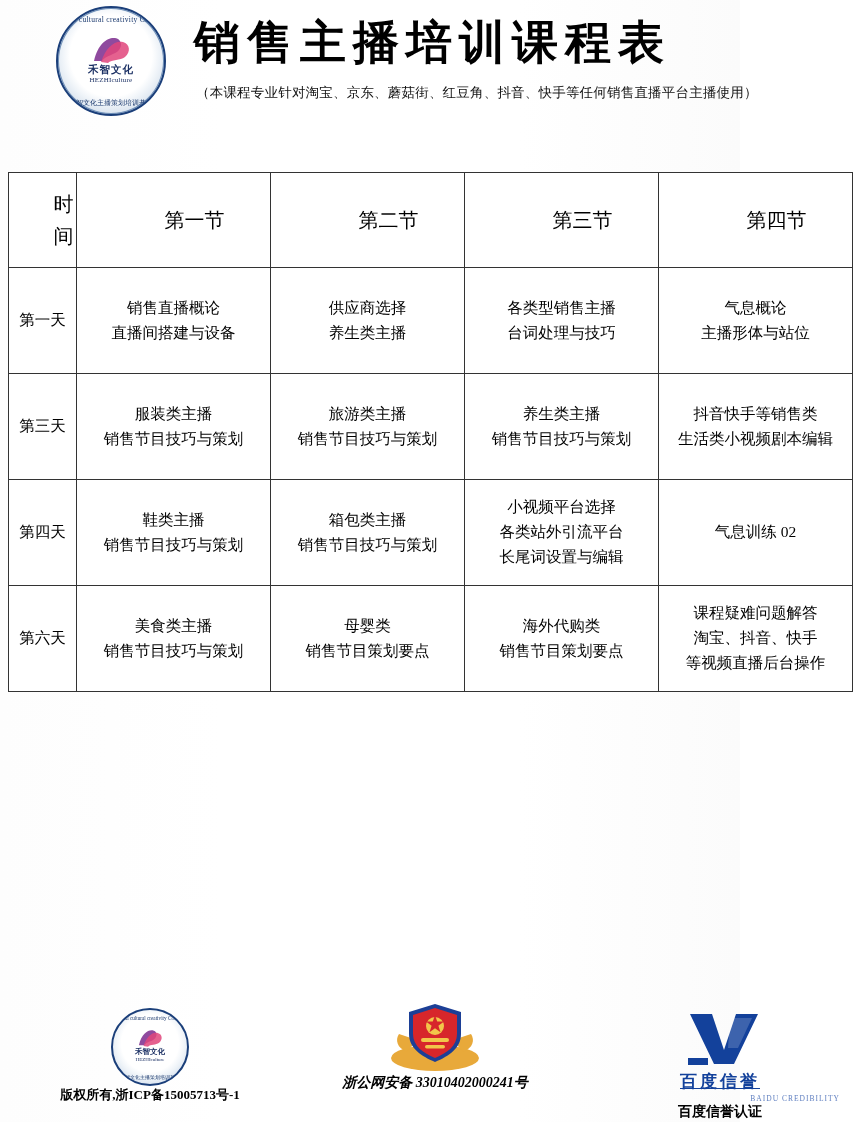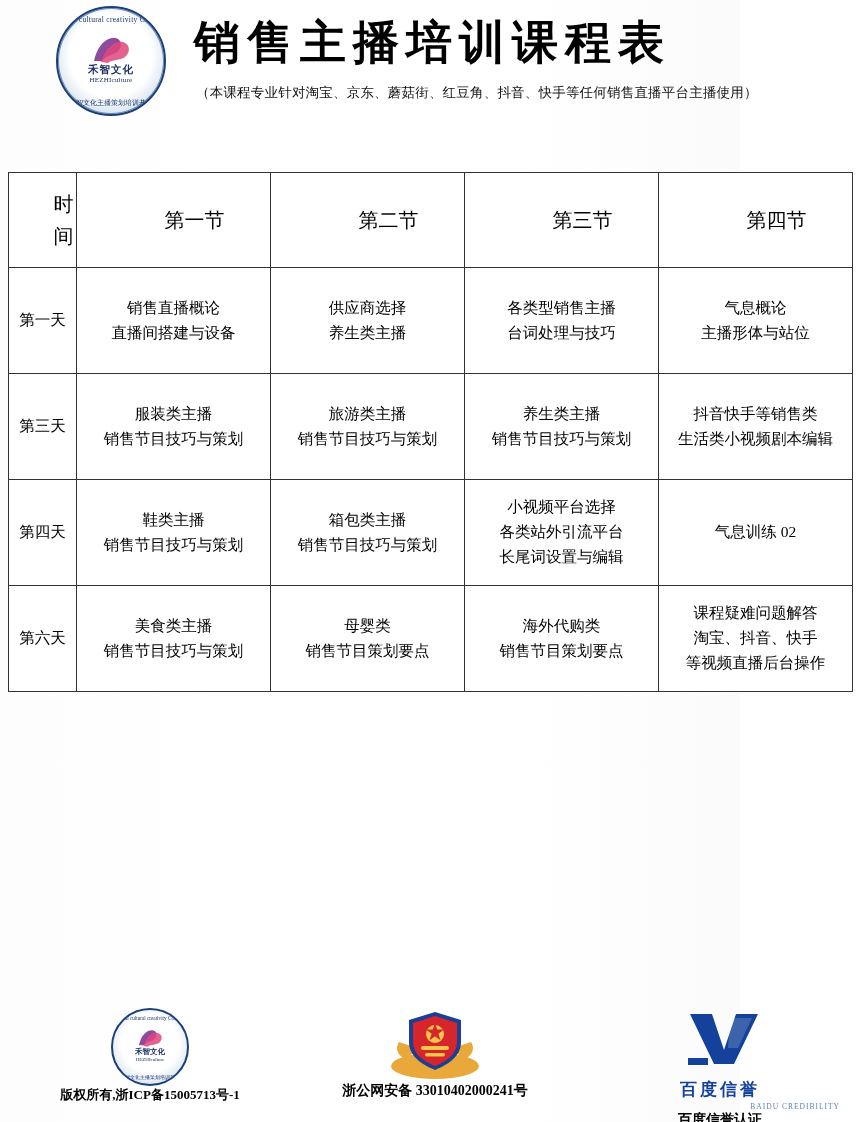--- a/index.html
+++ b/index.html
@@ -177,21 +177,21 @@
     left: 0;
     top: 1000px;
     width: 860px;
     height: 122px;
   }
   .footer-col {
     position: absolute;
     text-align: center;
   }
   .fc1 { left: 30px; top: 8px; width: 240px; }
-  .fc2 { left: 300px; top: 8px; width: 270px; }
+  .fc2 { left: 300px; top: 0; width: 270px; font-style: italic; }
   .fc3 { left: 600px; top: 8px; width: 240px; }
 
   .badge-circle {
     width: 74px;
     height: 74px;
     margin: 0 auto;
     border-radius: 50%;
     background: radial-gradient(circle at 50% 45%, #ffffff 52%, #eef3f8 64%, #d6e1ee 78%, #c2d2e4 100%);
     border: 2px solid #1b3f7a;
     position: relative;
@@ -229,21 +229,22 @@
     width: 96px;
     height: 62px;
     margin: 0 auto;
     position: relative;
   }
   .baidu-text {
     font-size: 17px;
     letter-spacing: 3px;
     color: #13419b;
     font-weight: bold;
-    margin-top: 8px;
+    margin-top: 0;
+    text-decoration: underline;
   }
   .baidu-sub {
     font-size: 7.5px;
     letter-spacing: 1px;
     color: #5f7fc0;
     margin-top: 1px;
     text-align: right;
   }
   .footer-caption {
     font-size: 14px;

